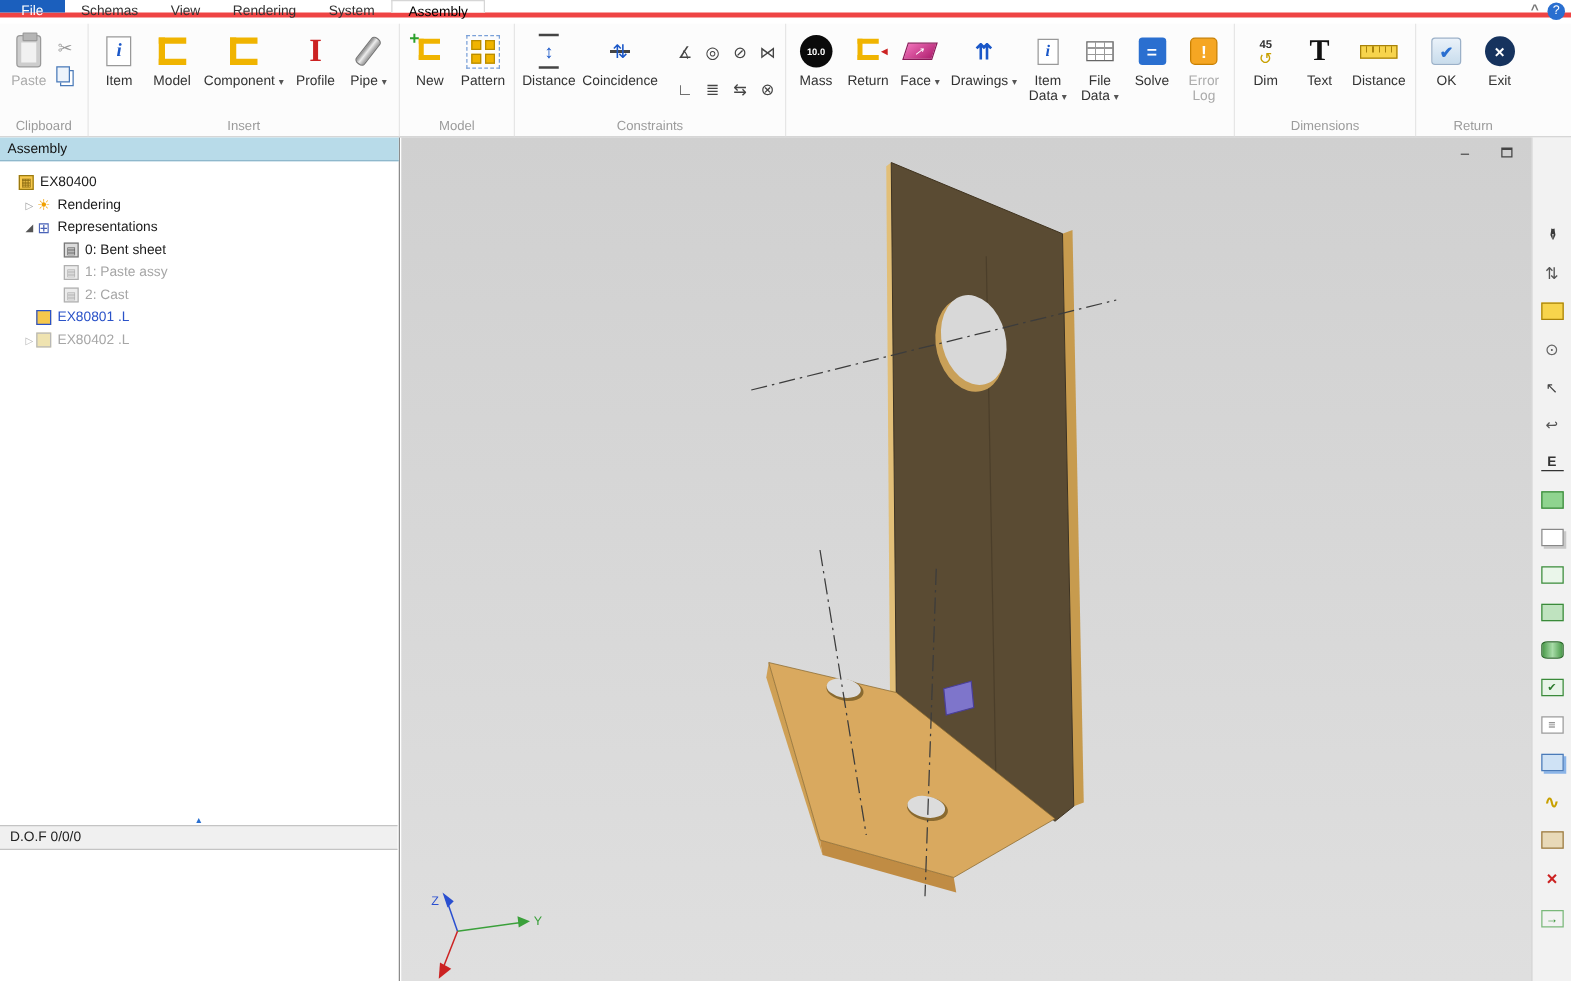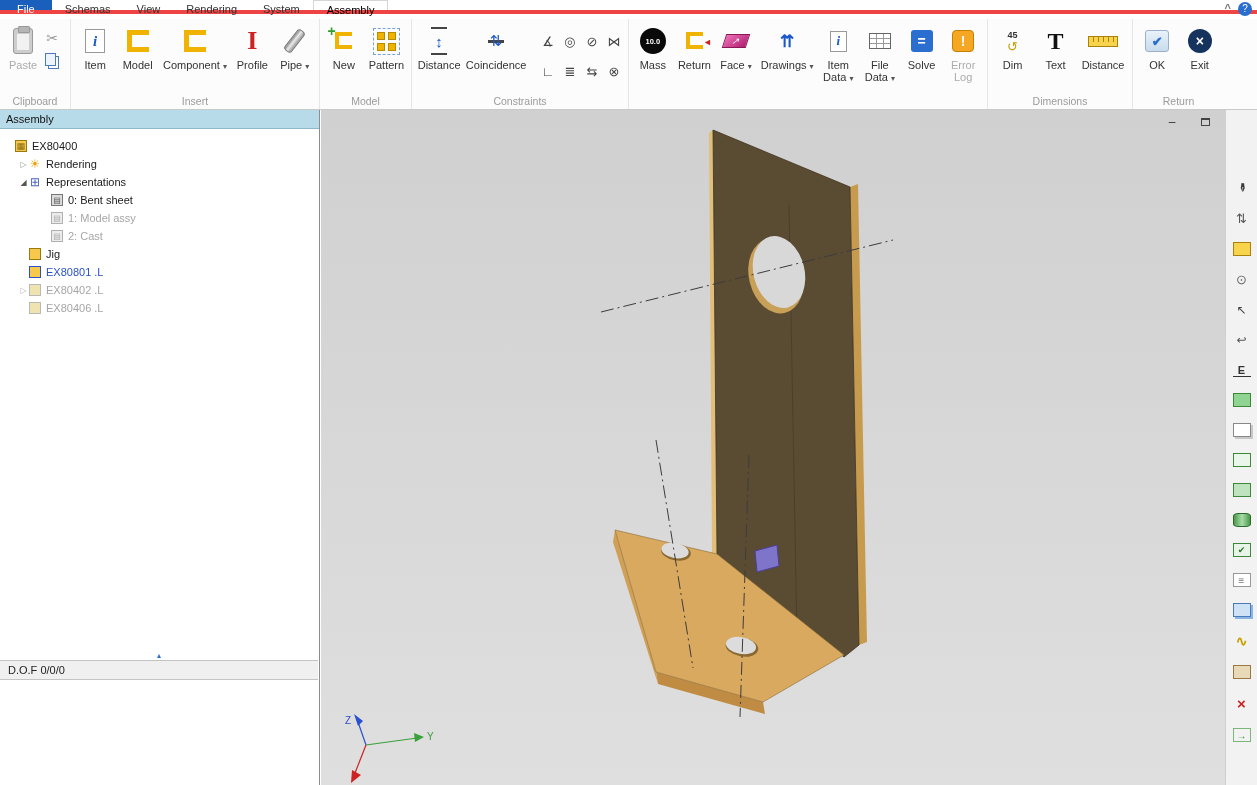--- a/index.html
+++ b/index.html
@@ -371,46 +371,36 @@
           <span class="tlabel" style="color:#1a1a1a">Representations</span>
         </div>
         <div class="trow" style="padding-left:40px">
           <span class="tarrow" style=""></span>
           <span class="ticon" style="background:#dcdcdc;border:1px solid #777;color:#555;font-size:8px">▤</span>
           <span class="tlabel" style="color:#1a1a1a">0: Bent sheet</span>
         </div>
         <div class="trow" style="padding-left:40px">
           <span class="tarrow" style=""></span>
           <span class="ticon" style="background:#ececec;border:1px solid #b0b0b0;color:#aaa;font-size:8px">▤</span>
-          <span class="tlabel" style="color:#a6a6a6">1: Model assy</span>
+          <span class="tlabel" style="color:#a6a6a6">1: Paste assy</span>
         </div>
         <div class="trow" style="padding-left:40px">
           <span class="tarrow" style=""></span>
           <span class="ticon" style="background:#ececec;border:1px solid #b0b0b0;color:#aaa;font-size:8px">▤</span>
           <span class="tlabel" style="color:#a6a6a6">2: Cast</span>
         </div>
         <div class="trow" style="padding-left:18px">
           <span class="tarrow" style=""></span>
-          <span class="ticon" style="background:#f6c84c;border:1px solid #9a7a10"></span>
-          <span class="tlabel" style="color:#1a1a1a">Jig</span>
-        </div>
-        <div class="trow" style="padding-left:18px">
-          <span class="tarrow" style=""></span>
           <span class="ticon" style="background:#f6c84c;border:1px solid #2a52c8"></span>
           <span class="tlabel" style="color:#2a52c8">EX80801 .L</span>
         </div>
         <div class="trow" style="padding-left:18px">
           <span class="tarrow" style="color:#b5b5b5">▷</span>
           <span class="ticon" style="background:#efe3b0;border:1px solid #b8b8b8"></span>
           <span class="tlabel" style="color:#a6a6a6">EX80402 .L</span>
-        </div>
-        <div class="trow" style="padding-left:18px">
-          <span class="tarrow" style=""></span>
-          <span class="ticon" style="background:#efe3b0;border:1px solid #b8b8b8"></span>
-          <span class="tlabel" style="color:#a6a6a6">EX80406 .L</span>
         </div>
       </div>
     <div class="dofbar">
       <span class="splitter-arrow">▴</span>
       <span>D.O.F 0/0/0</span>
     </div>
   </div>
 
   <div class="viewport">
     <svg class="vsvg" viewBox="0 0 904 675">

